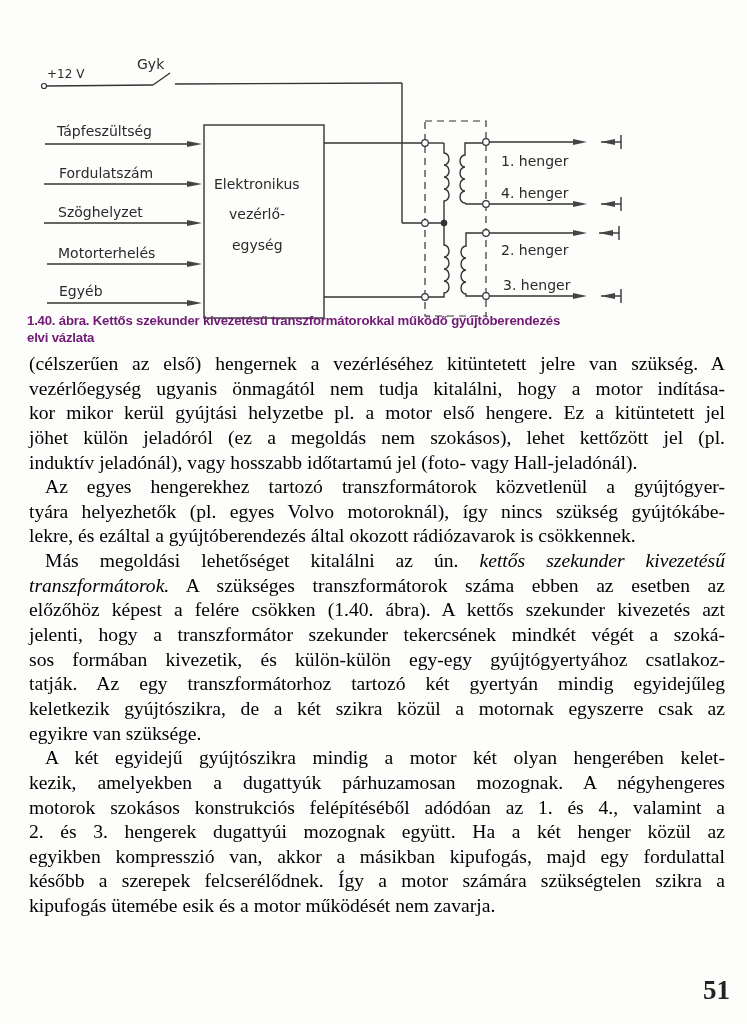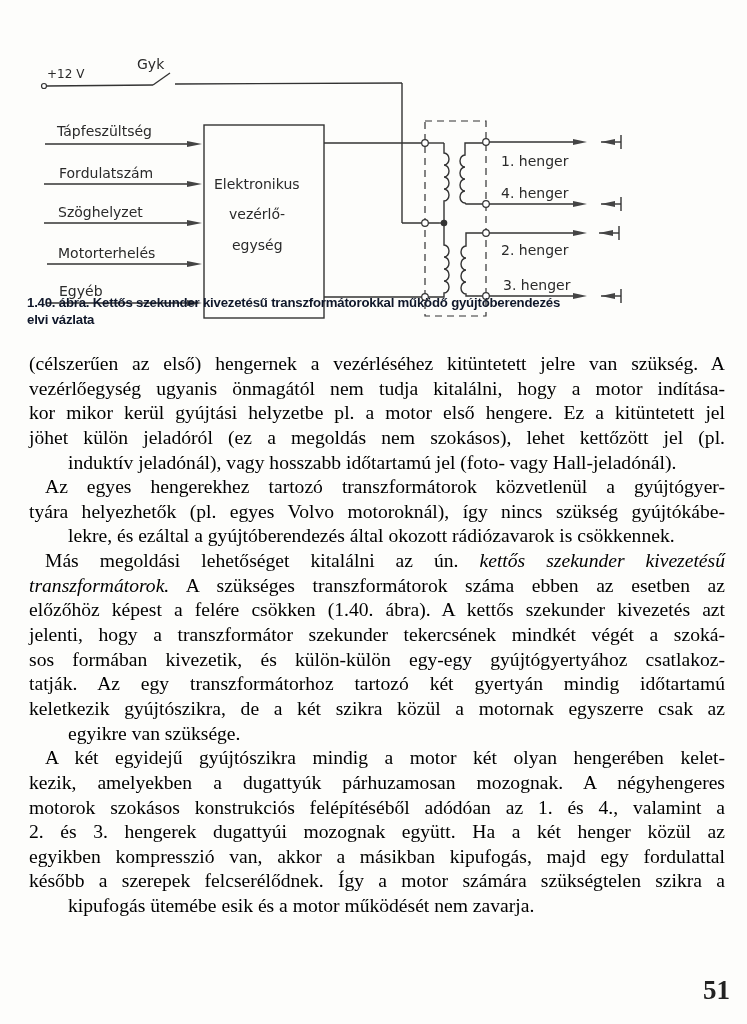--- a/index.html
+++ b/index.html
@@ -12,35 +12,35 @@
   .diagram svg { width: 747px; height: 285px; display: block; }
   .dlabel { font-family: "DejaVu Sans", sans-serif; font-size: 14px; fill: #2a2a2a; }
   .dlabel-small { font-family: "DejaVu Sans", sans-serif; font-size: 12px; fill: #2a2a2a; }
   .wire { stroke: #333; stroke-width: 1.4; fill: none; }
   .dash { stroke: #333; stroke-width: 1.2; fill: none; stroke-dasharray: 7 5; }
   .node { fill: #fff; stroke: #333; stroke-width: 1.2; }
   .node-filled { fill: #333; }
   .arrowhead { fill: #444; }
 
   .caption {
-    position: absolute; left: 27px; top: 294px; width: 700px;
+    position: absolute; left: 27px; top: 312px; width: 700px;
     font-family: "Liberation Sans", sans-serif; font-weight: bold;
-    font-size: 13.2px; line-height: 17px; color: #0f172a;
+    font-size: 13.2px; line-height: 17px; color: #701a75;
     letter-spacing: -0.2px;
   }
   .body-text {
     position: absolute; left: 29px; top: 352px; width: 696px;
     font-family: "Liberation Serif", serif; font-size: 19.6px;
     color: #000000;
   }
   .line {
     height: 24.65px; line-height: 24.65px; white-space: nowrap;
     text-align: justify; text-align-last: justify;
   }
-  .line.last { text-align-last: left; margin-left: 39px; }
+  .line.last { text-align-last: left; }
   .line.indent { padding-left: 16px; }
   .page-number {
     position: absolute; left: 703px; top: 975px;
     font-family: "Liberation Serif", serif; font-weight: bold; font-size: 27px; color: #222;
   }
 </style>
 </head>
 <body>
 
 <div class="diagram">
@@ -161,21 +161,21 @@
     <div class="line"><span>jöhet külön jeladóról (ez a megoldás nem szokásos), lehet kettőzött jel (pl.</span></div>
     <div class="line last"><span>induktív jeladónál), vagy hosszabb időtartamú jel (foto- vagy Hall-jeladónál).</span></div>
     <div class="line indent"><span>Az egyes hengerekhez tartozó transzformátorok közvetlenül a gyújtógyer-</span></div>
     <div class="line"><span>tyára helyezhetők (pl. egyes Volvo motoroknál), így nincs szükség gyújtókábe-</span></div>
     <div class="line last"><span>lekre, és ezáltal a gyújtóberendezés által okozott rádiózavarok is csökkennek.</span></div>
     <div class="line indent"><span>Más megoldási lehetőséget kitalálni az ún. </span><i>kettős szekunder kivezetésű</i></div>
     <div class="line"><i>transzformátorok.</i><span> A szükséges transzformátorok száma ebben az esetben az</span></div>
     <div class="line"><span>előzőhöz képest a felére csökken (1.40. ábra). A kettős szekunder kivezetés azt</span></div>
     <div class="line"><span>jelenti, hogy a transzformátor szekunder tekercsének mindkét végét a szoká-</span></div>
     <div class="line"><span>sos formában kivezetik, és külön-külön egy-egy gyújtógyertyához csatlakoz-</span></div>
-    <div class="line"><span>tatják. Az egy transzformátorhoz tartozó két gyertyán mindig időtartamú</span></div>
+    <div class="line"><span>tatják. Az egy transzformátorhoz tartozó két gyertyán mindig egyidejűleg</span></div>
     <div class="line"><span>keletkezik gyújtószikra, de a két szikra közül a motornak egyszerre csak az</span></div>
     <div class="line last"><span>egyikre van szüksége.</span></div>
     <div class="line indent"><span>A két egyidejű gyújtószikra mindig a motor két olyan hengerében kelet-</span></div>
     <div class="line"><span>kezik, amelyekben a dugattyúk párhuzamosan mozognak. A négyhengeres</span></div>
     <div class="line"><span>motorok szokásos konstrukciós felépítéséből adódóan az 1. és 4., valamint a</span></div>
     <div class="line"><span>2. és 3. hengerek dugattyúi mozognak együtt. Ha a két henger közül az</span></div>
     <div class="line"><span>egyikben kompresszió van, akkor a másikban kipufogás, majd egy fordulattal</span></div>
     <div class="line"><span>később a szerepek felcserélődnek. Így a motor számára szükségtelen szikra a</span></div>
     <div class="line last"><span>kipufogás ütemébe esik és a motor működését nem zavarja.</span></div>
   </div>

